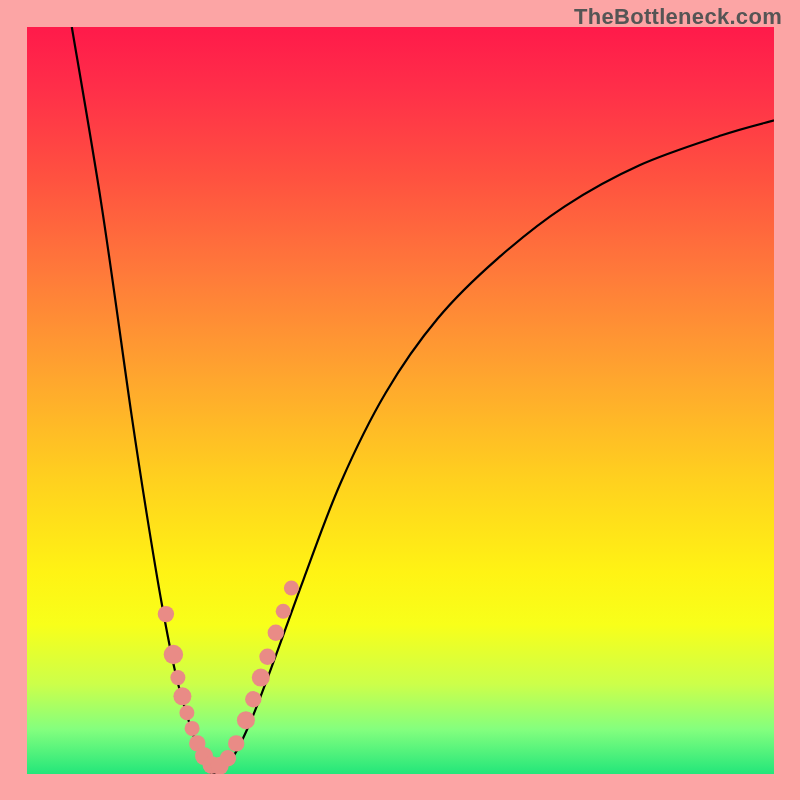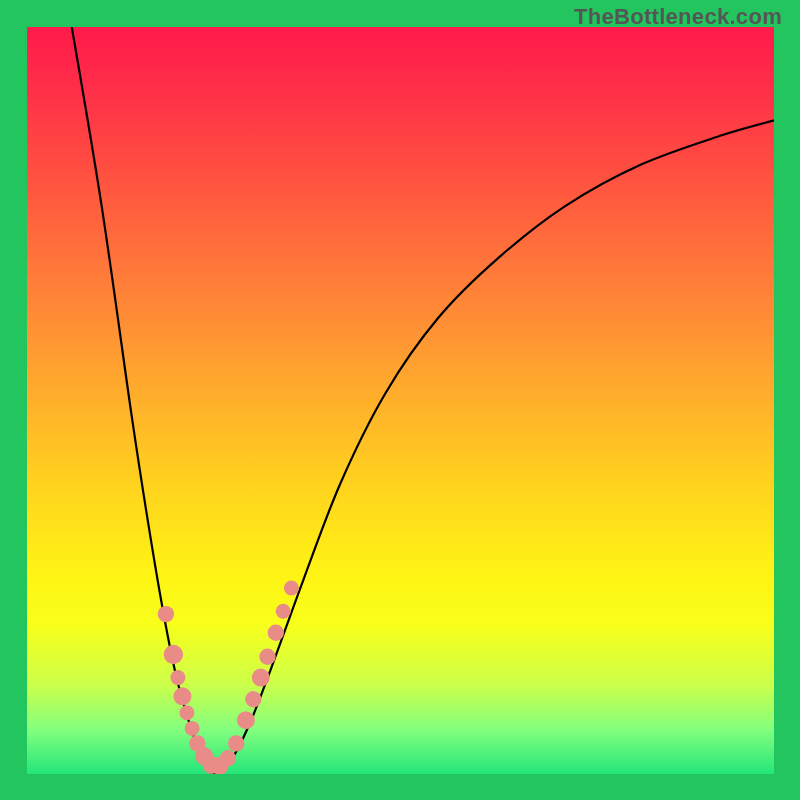--- a/index.html
+++ b/index.html
@@ -7,21 +7,21 @@
     padding: 0;
     width: 800px;
     height: 800px;
     overflow: hidden;
     font-family: Arial, Helvetica, sans-serif;
   }
   .frame {
     position: relative;
     width: 800px;
     height: 800px;
-    background: #22c55e;
+    background: #fca5a5;
     box-sizing: border-box;
   }
   .watermark {
     position: absolute;
     top: 4px;
     right: 18px;
     color: #555;
     font-size: 22px;
     font-weight: 600;
     letter-spacing: 0.3px;

